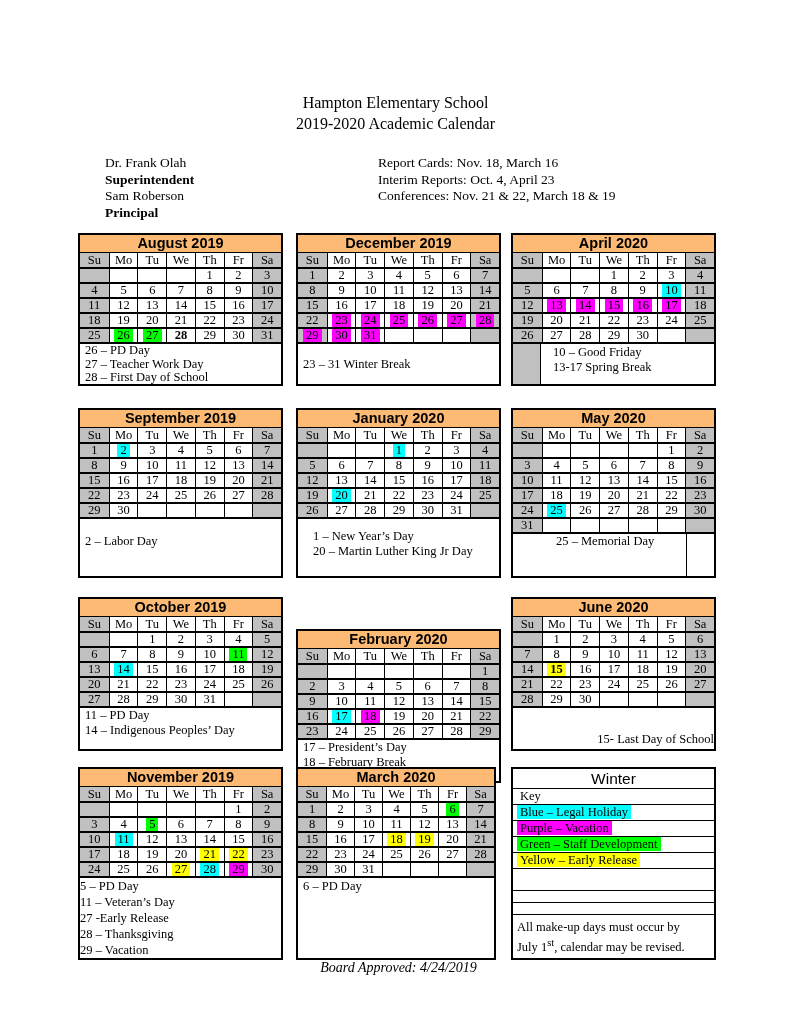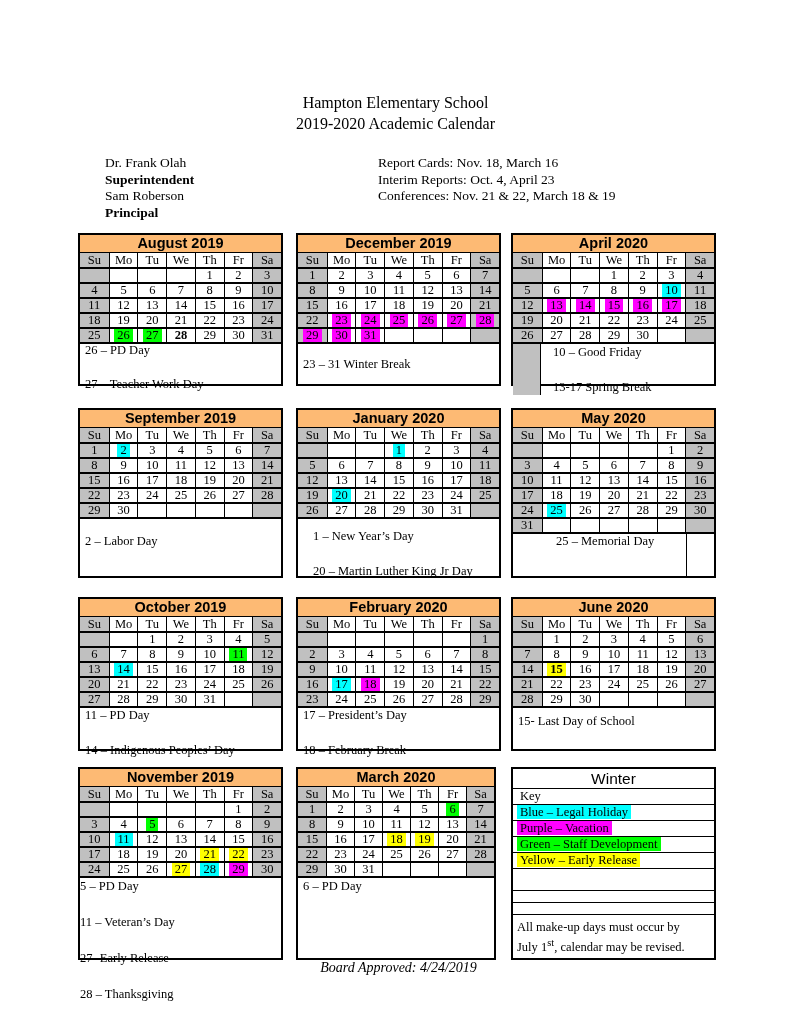--- a/index.html
+++ b/index.html
@@ -32,23 +32,23 @@
     overflow:hidden;white-space:nowrap;
   }
   .wd-row .cell{line-height:14px;}
   .cell + .cell{border-left:1px solid #000;}
   .we{background:#c0c0c0;}
   .hl{padding:0 3px;}
   .b{font-weight:bold;}
 
   .m-notes{
     flex:1 1 auto;border-top:2px solid #000;box-sizing:border-box;
-    font-size:12.5px;padding-left:5px;display:flex;flex-direction:column;position:relative;gap:20px;
-  }
-  .m-notes.bottom{justify-content:flex-end;padding-bottom:20px;}
+    font-size:12.5px;padding-left:5px;display:flex;flex-direction:column;position:relative;
+  }
+  .m-notes.bottom{justify-content:flex-end;padding-bottom:2px;text-align:right;}
   .note-line{white-space:nowrap;}
   .gray-strip{position:absolute;left:0;top:0;bottom:0;width:27px;background:#c0c0c0;border-right:1px solid #000;}
   .right-strip{position:absolute;right:0;top:0;bottom:0;width:27px;background:#fff;border-left:1px solid #000;}
 
   
   .np-title{
     box-sizing:border-box;height:20px;border-bottom:1px solid #000;background:#fff;
     font-family:"Liberation Sans", sans-serif;font-size:15.5px;text-align:center;line-height:19px;flex:0 0 auto;
   }
   .np-row{
@@ -517,21 +517,21 @@
           <div class="cell"><span class="hl">30</span></div>
           <div class="cell"><span class="hl">31</span></div>
           <div class="cell"></div>
           <div class="cell we"></div>
         </div>
         <div class="m-notes">
           <div class="note-line" style="line-height: 15px;">11 – PD Day</div>
           <div class="note-line" style="line-height: 15px;">14 – Indigenous Peoples’ Day</div>
         </div>
       </div>
-      <div class="month-box" style="left: 296px; top: 597px; width: 205px; height: 154px;">
+      <div class="month-box" style="left: 296px; top: 629px; width: 205px; height: 154px;">
         <div class="m-title">February 2020</div>
         <div class="row wd-row">
           <div class="cell we">Su</div>
           <div class="cell">Mo</div>
           <div class="cell">Tu</div>
           <div class="cell">We</div>
           <div class="cell">Th</div>
           <div class="cell">Fr</div>
           <div class="cell we">Sa</div>
         </div>

